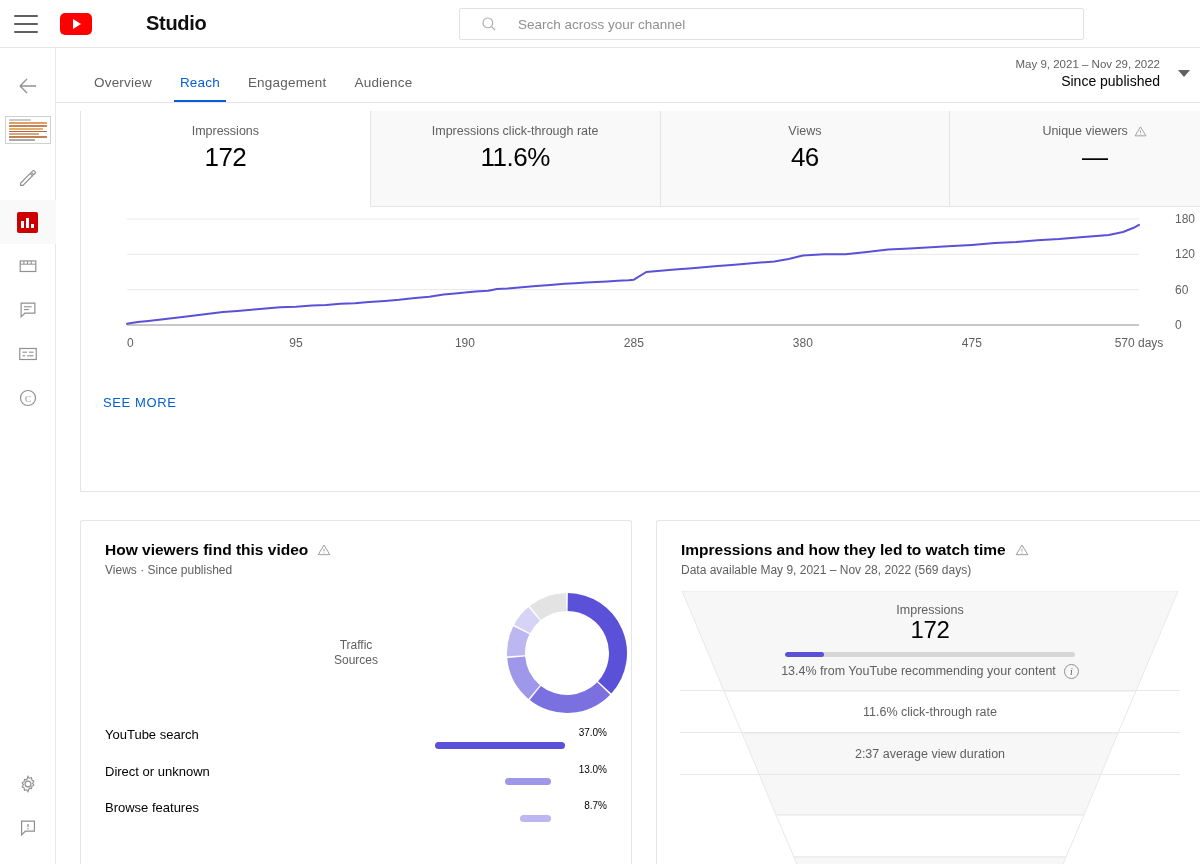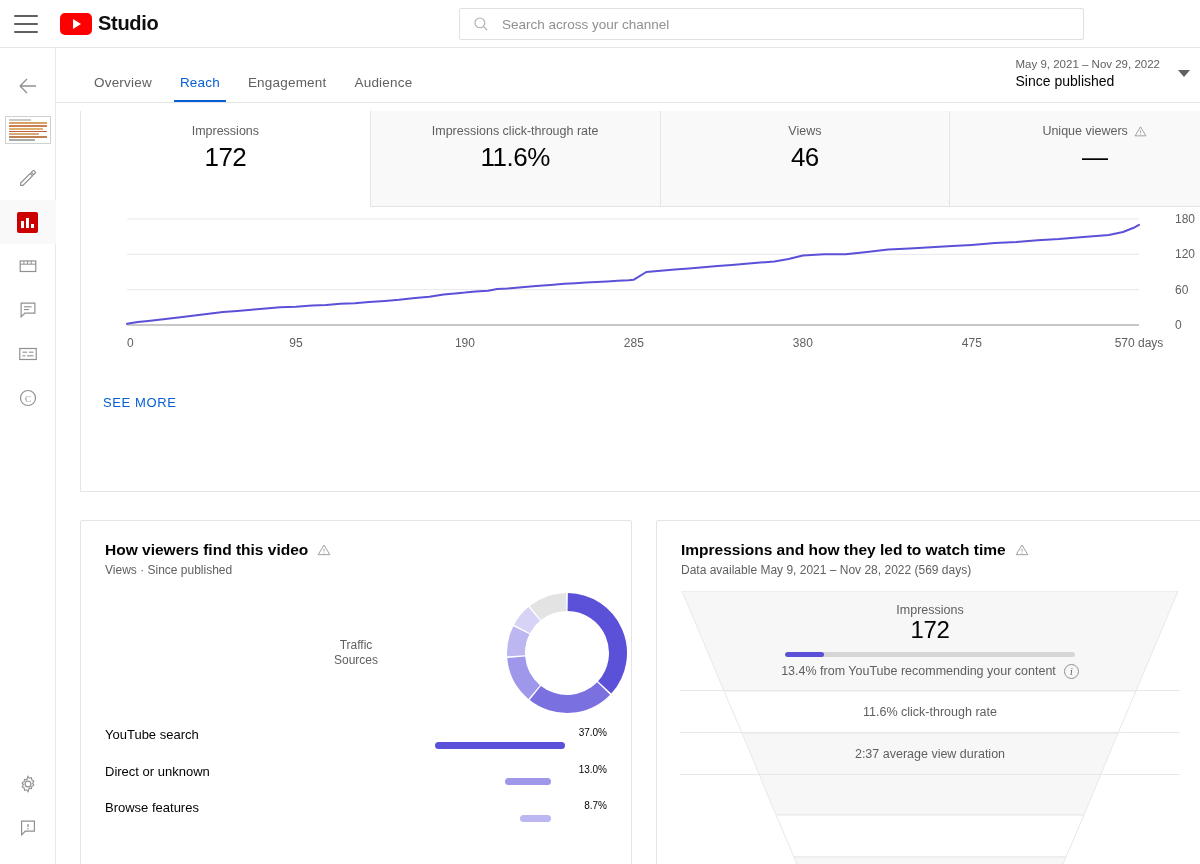--- a/index.html
+++ b/index.html
@@ -27,25 +27,25 @@
   .logo { display: flex; align-items: center; gap: 6px; }
   .yt-badge {
     width: 32px; height: 22px; background: #ff0000; border-radius: 5px;
     display: flex; align-items: center; justify-content: center;
   }
   .yt-badge .tri {
     width: 0; height: 0; border-left: 8px solid #fff;
     border-top: 5px solid transparent; border-bottom: 5px solid transparent;
     margin-left: 2px;
   }
-  .logo-text { font-size: 20px; font-weight: 700; letter-spacing: -0.3px; color: #0f0f0f; }
+  .logo-text { font-size: 20px; font-weight: 700; letter-spacing: -0.3px; color: #0f0f0f; margin-left: 48px; }
   .searchwrap {
     position: absolute; left: 459px; top: 8px; width: 625px; height: 32px;
     border: 1px solid #e0e0e0; border-radius: 2px; background: #fff;
-    display: flex; align-items: center; padding: 0 12px; gap: 12px;
+    display: flex; align-items: center; padding: 0 20px; gap: 20px;
   }
   .searchwrap svg { flex: 0 0 auto; }
   .searchwrap input {
     border: none; outline: none; flex: 1; font-size: 13.5px;
     font-family: "Liberation Sans", sans-serif; color: #030303; background: transparent;
   }
   .searchwrap input::placeholder { color: #909090; }
 
   
   .rail {
@@ -82,21 +82,21 @@
   }
   .tab.active { color: #065fd4; }
   .tab.active::after {
     content: ""; position: absolute; left: 8px; right: 8px; bottom: 0;
     height: 2px; background: #065fd4;
   }
   .daterange {
     position: absolute; right: 10px; top: 8px; display: flex; align-items: center; gap: 18px;
     cursor: pointer;
   }
-  .daterange .dr-text { text-align: left; }
+  .daterange .dr-text { text-align: right; }
   .dr-sub { font-size: 11.5px; color: #606060; line-height: 16px; }
   .dr-main { font-size: 14px; color: #030303; line-height: 19px; }
   .caret { width: 0; height: 0; border-left: 6px solid transparent; border-right: 6px solid transparent; border-top: 7px solid #606060; }
 
   
   .bigcard {
     position: absolute; left: 24px; top: 63px; width: 1160px; height: 381px;
     background: #fff; border: 1px solid #e5e5e5; border-top: none;
   }
   .metrics { display: flex; height: 96px; }

